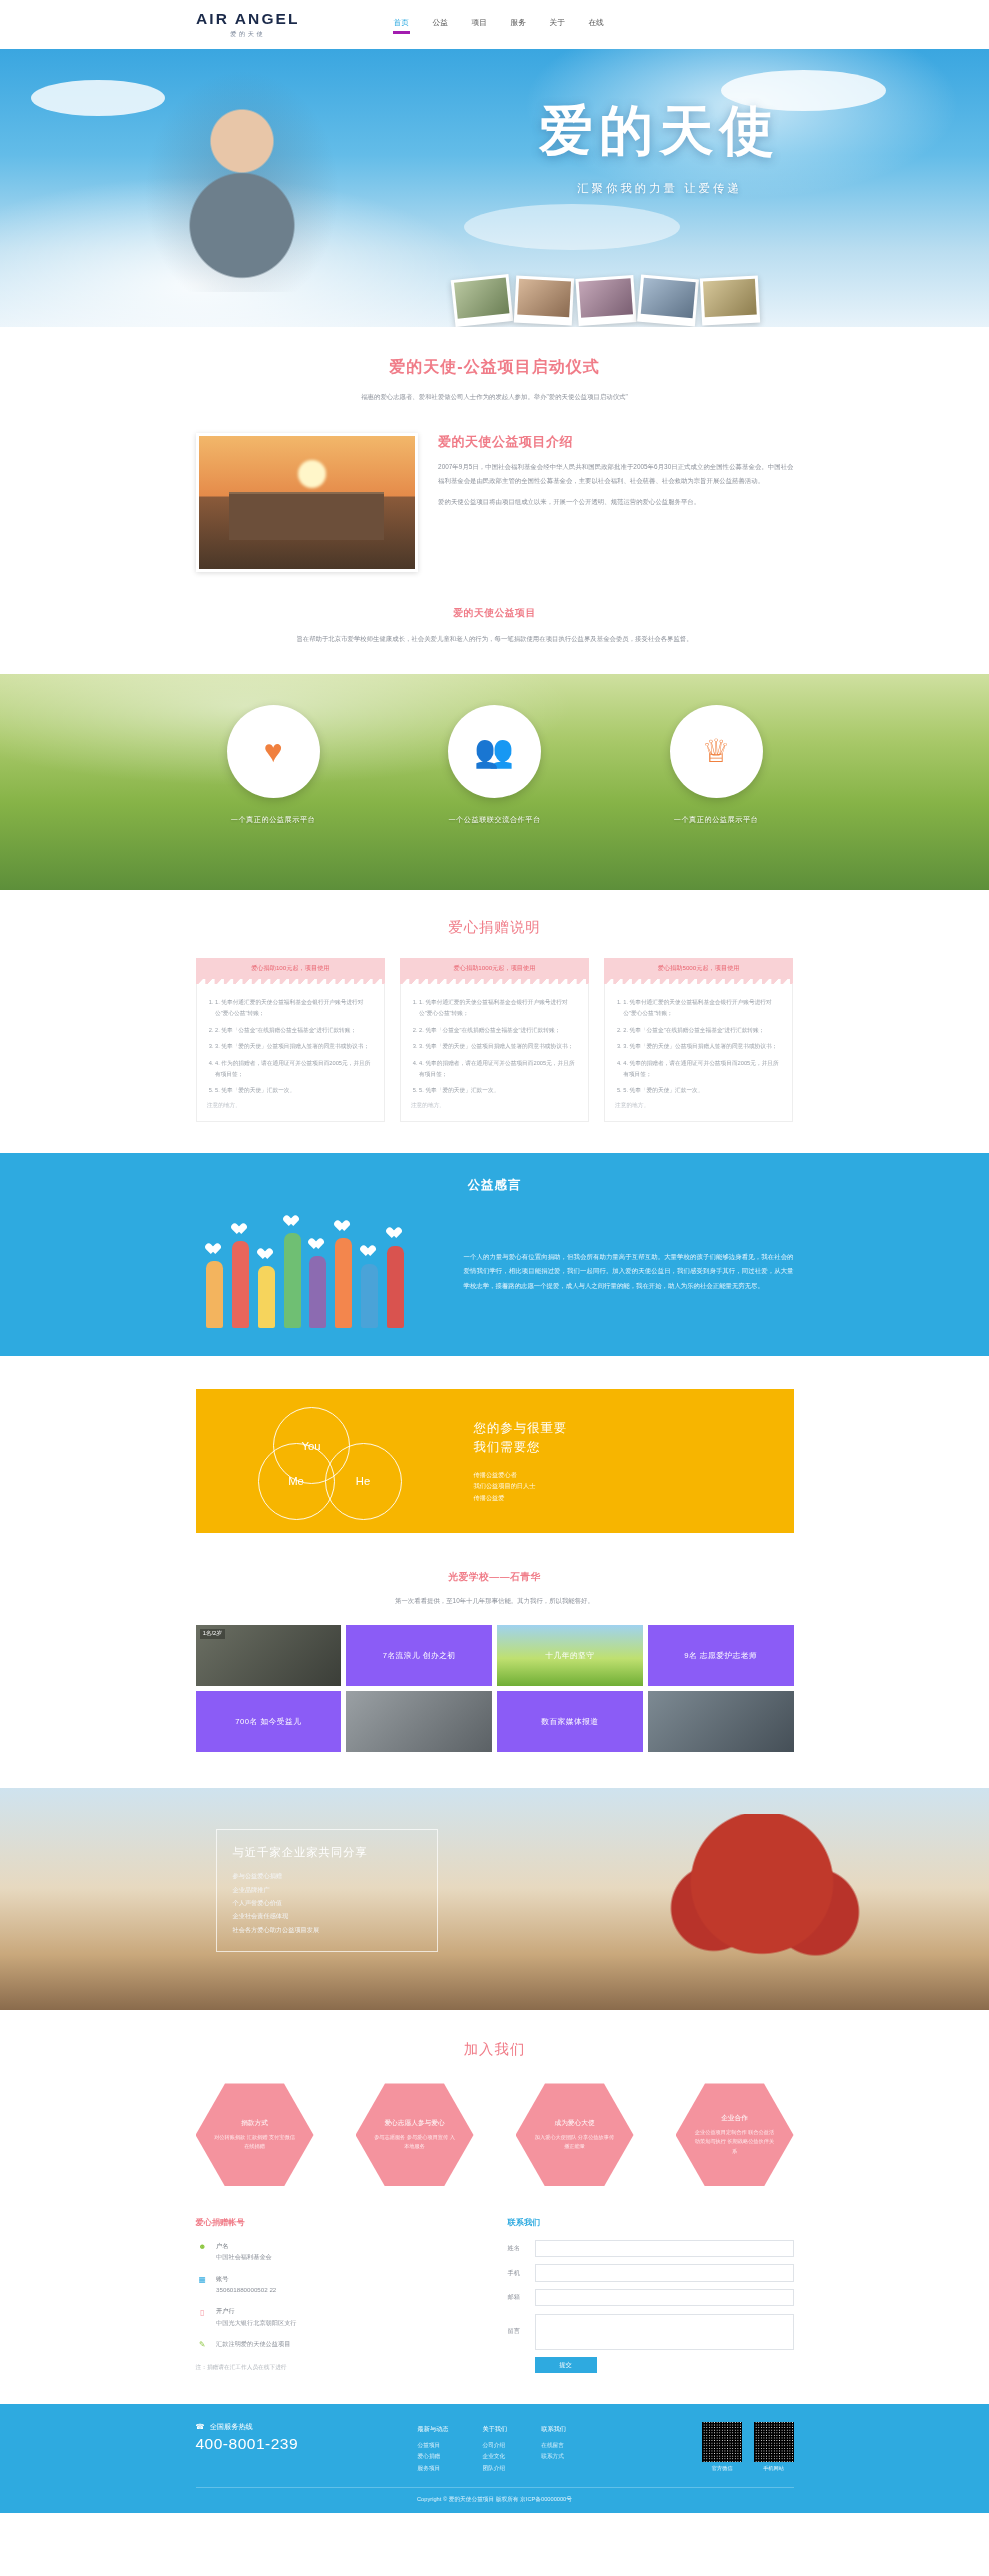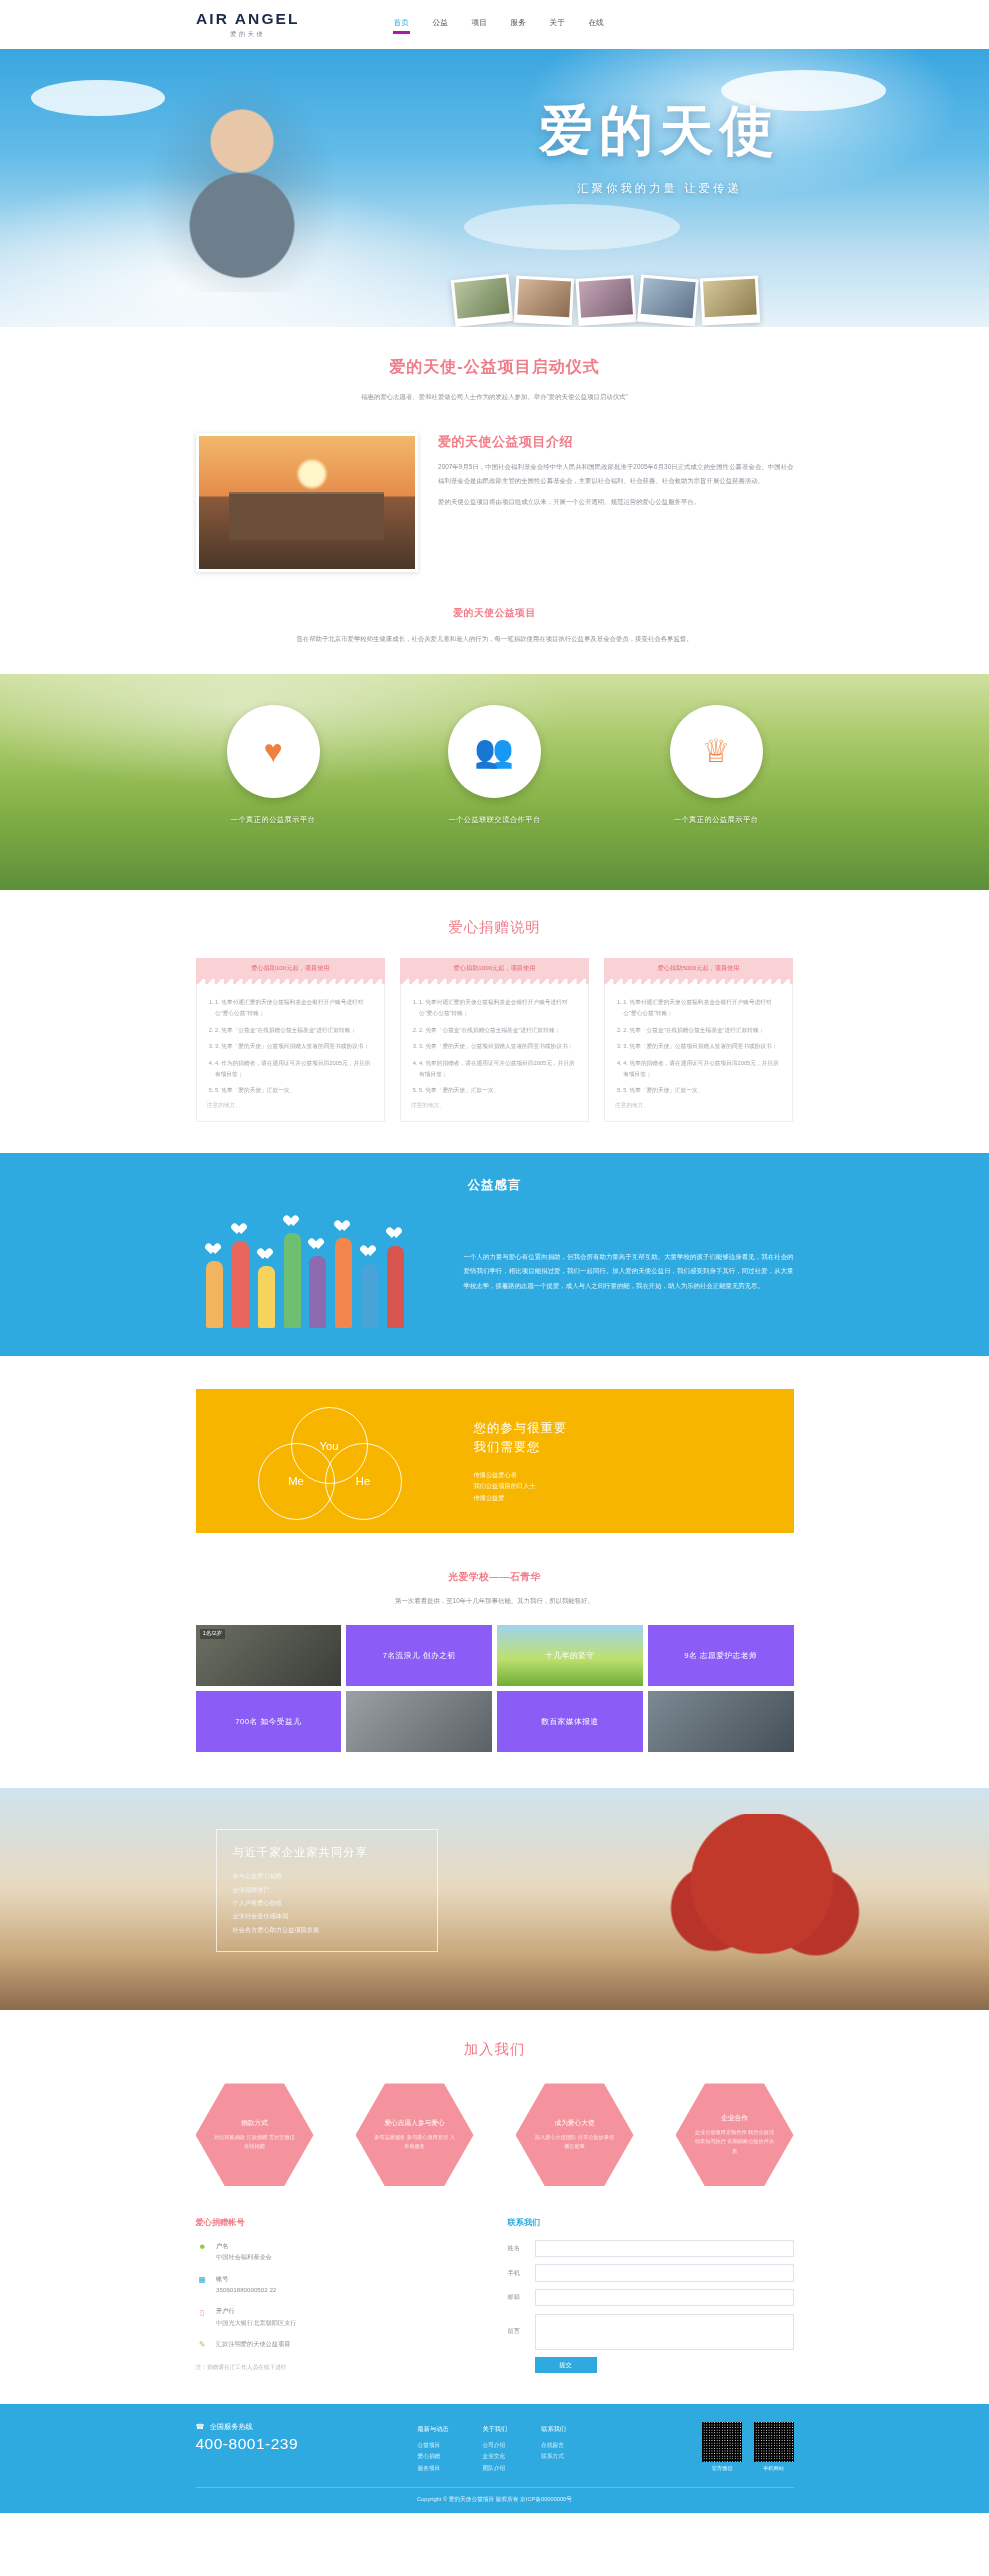--- a/index.html
+++ b/index.html
@@ -205,21 +205,21 @@
   .venn-band {
     width: 598px; margin: 33px auto; height: 144px; background: #f7b500;
     display: flex; align-items: center;
   }
   .venn { width: 216px; height: 118px; position: relative; margin-left: 31px; }
   .venn span {
     position: absolute; width: 77px; height: 77px; border-radius: 50%;
     border: 1px solid rgba(255,255,255,.9); display: flex; align-items: center;
     justify-content: center; color: #fff; font-size: 11.3px;
   }
-  .venn .c1 { left: 64px; top: 5.2px; }
+  .venn .c1 { left: 46px; top: 5.2px; }
   .venn .c2 { left: 31px; top: 41px; }
   .venn .c3 { left: 98px; top: 41px; }
   .venn-copy { margin-left: 31px; color: #fff; }
   .venn-copy h4 { font-size: 12.4px; line-height: 19.6px; font-weight: normal; letter-spacing: 1px; }
   .venn-copy ul { margin-top: 11.3px; }
   .venn-copy li { font-size: 6.2px; line-height: 11.3px; list-style: none; color: #fff9e6; }
 
   
   .school { padding: 5.2px 0 36px; }
   .school h3 { text-align: center; color: #f07c88; font-size: 9.8px; letter-spacing: 0.5px;}

